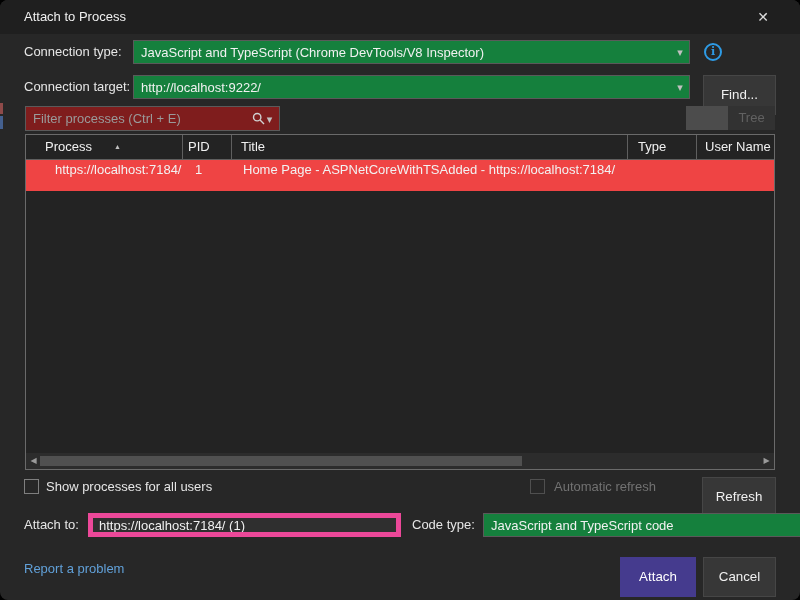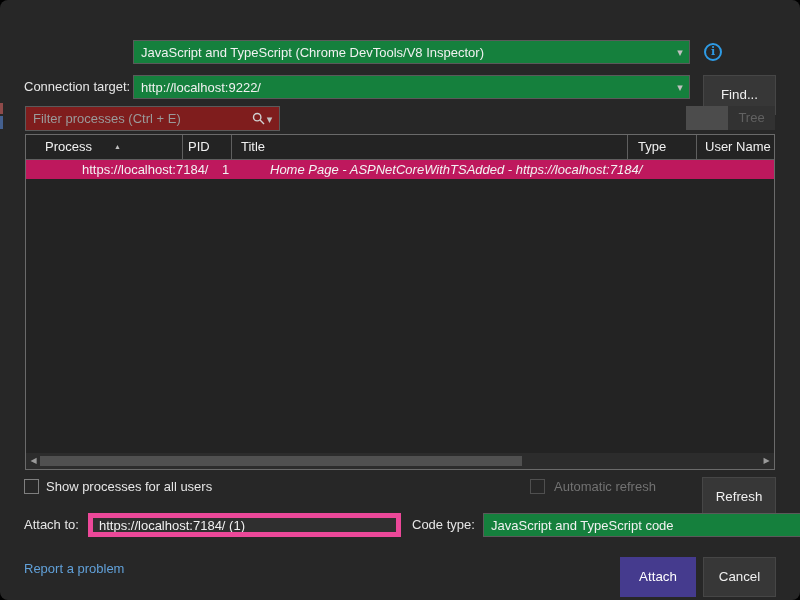--- a/index.html
+++ b/index.html
@@ -37,46 +37,51 @@
   .thead{display:flex;height:25px;border-bottom:1px solid #5f5f5f;color:#f0f0f0;}
   .th{line-height:24px;border-right:1px solid #5f5f5f;white-space:nowrap;overflow:hidden;}
   .th:last-child{border-right:none;}
   .c-process{width:157px;padding-left:19px;}
   .c-pid{width:49px;padding-left:5px;}
   .c-title{width:396px;padding-left:9px;}
   .c-type{width:69px;padding-left:10px;}
   .c-user{flex:1;padding-left:8px;}
   .sort-icon{display:inline-block;margin-left:22px;font-size:7px;color:#c0c0c0;vertical-align:2px;}
   .sort-icon::before{content:"▲";}
-  .trow{display:flex;height:19px;line-height:19px;background:#be185d;color:#f2f2f2;padding-left:27px;}
+  .trow{display:flex;height:31px;line-height:19px;background:#ef4444;color:#f2f2f2;}
   .trow .td{white-space:nowrap;overflow:hidden;}
   .td.c-process{padding-left:29px;}
   .td.c-pid{padding-left:12px;}
-  .td.c-title{padding-left:11px;font-style:italic;}
+  .td.c-title{padding-left:11px;}
   .hscroll{position:absolute;left:0;right:0;bottom:0;height:16px;background:#2c2c2c;}
   .sb-arrow{position:absolute;top:0;width:15px;height:16px;color:#9a9a9a;font-size:8px;
             line-height:16px;text-align:center;}
   .sb-arrow.left{left:0;}  .sb-arrow.left::before{content:"◀";}
   .sb-arrow.right{right:0;} .sb-arrow.right::before{content:"▶";}
   .sb-thumb{position:absolute;left:14px;top:3px;width:482px;height:10px;background:#505050;}
   .checkbox{position:absolute;width:15px;height:15px;border:1px solid #7f7f7f;background:transparent;}
   .checkbox.dis{border-color:#4f4f4f;}
   .lbl-dim{color:#727272;}
   .input{position:absolute;height:24px;background:#2f2f2f;border:5px solid #ec4899;color:#f1f1f1;
          font:inherit;padding:0 6px;outline:none;}
   .link{position:absolute;color:#61a0d8;cursor:default;}
   .btn.primary{background:#453b8e;border-color:#453b8e;color:#ffffff;}
   .artifact{position:absolute;width:3px;}
 </style>
 </head>
 <body>
 
 <div class="dialog">
 
+  <div class="titlebar">
+    <div class="title">Attach to Process</div>
+    <div class="close-btn">✕</div>
+  </div>
 
+  <div class="label" style="left:24px;top:40px;">Connection type:</div>
   <div class="combo" style="left:133px;top:40px;width:557px;">
     <span class="val">JavaScript and TypeScript (Chrome DevTools/V8 Inspector)</span>
     <span class="caret"></span>
   </div>
   <div class="info-icon">i</div>
 
   <div class="label" style="left:24px;top:75px;">Connection target:</div>
   <div class="combo" style="left:133px;top:75px;width:557px;">
     <span class="val">http://localhost:9222/</span>
     <span class="caret"></span>

